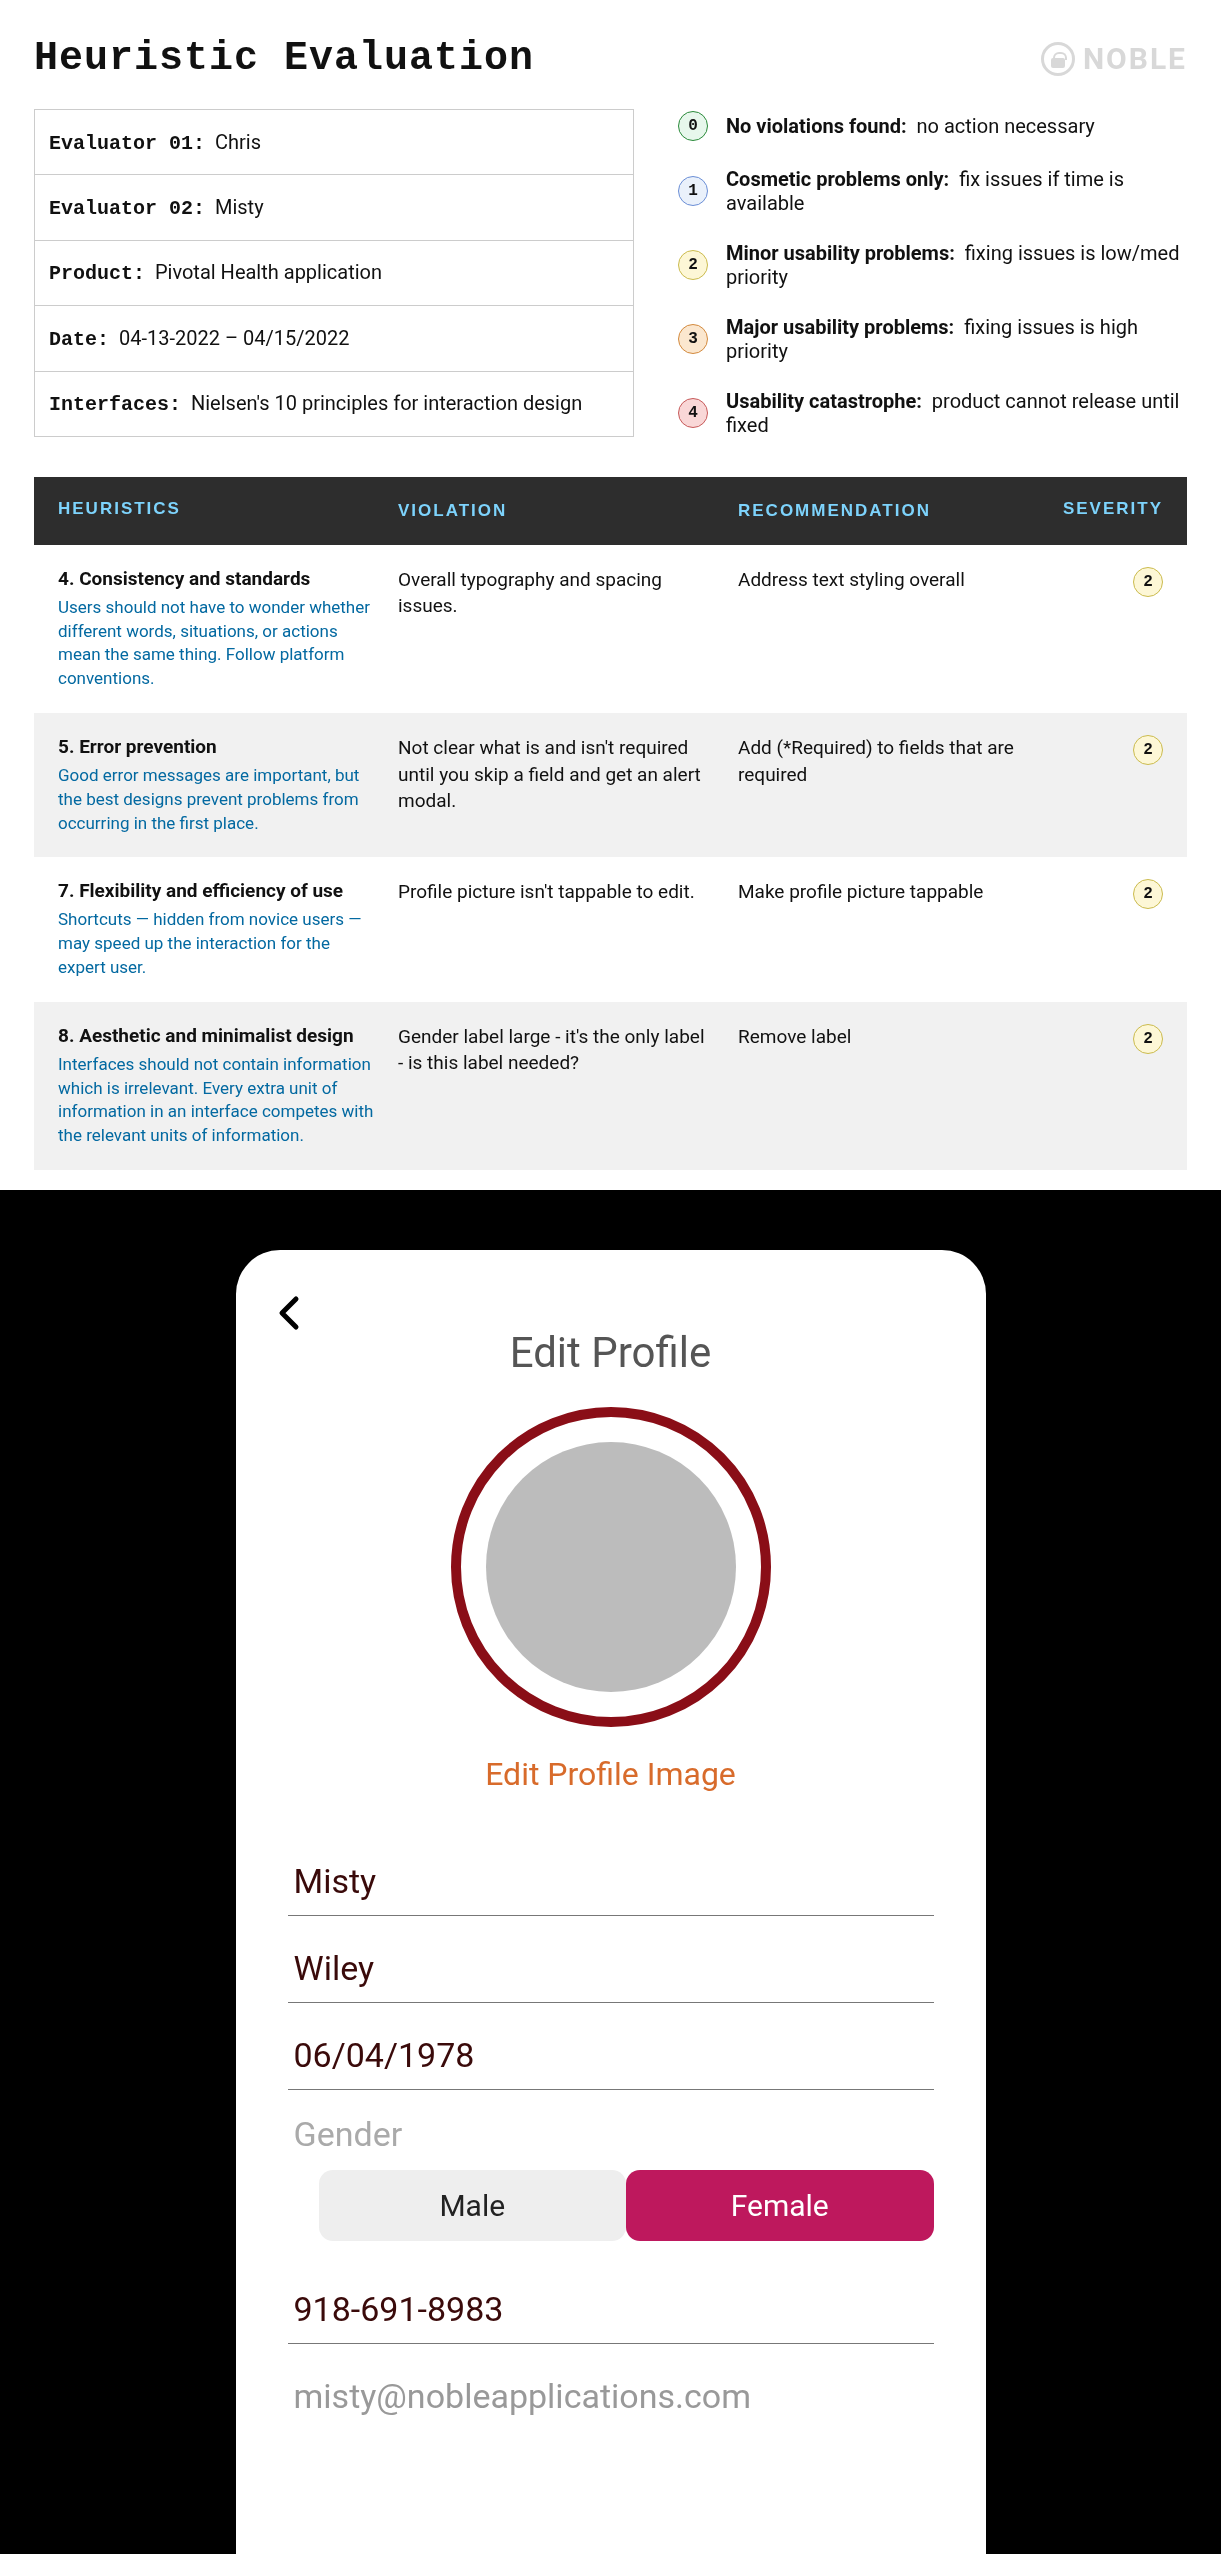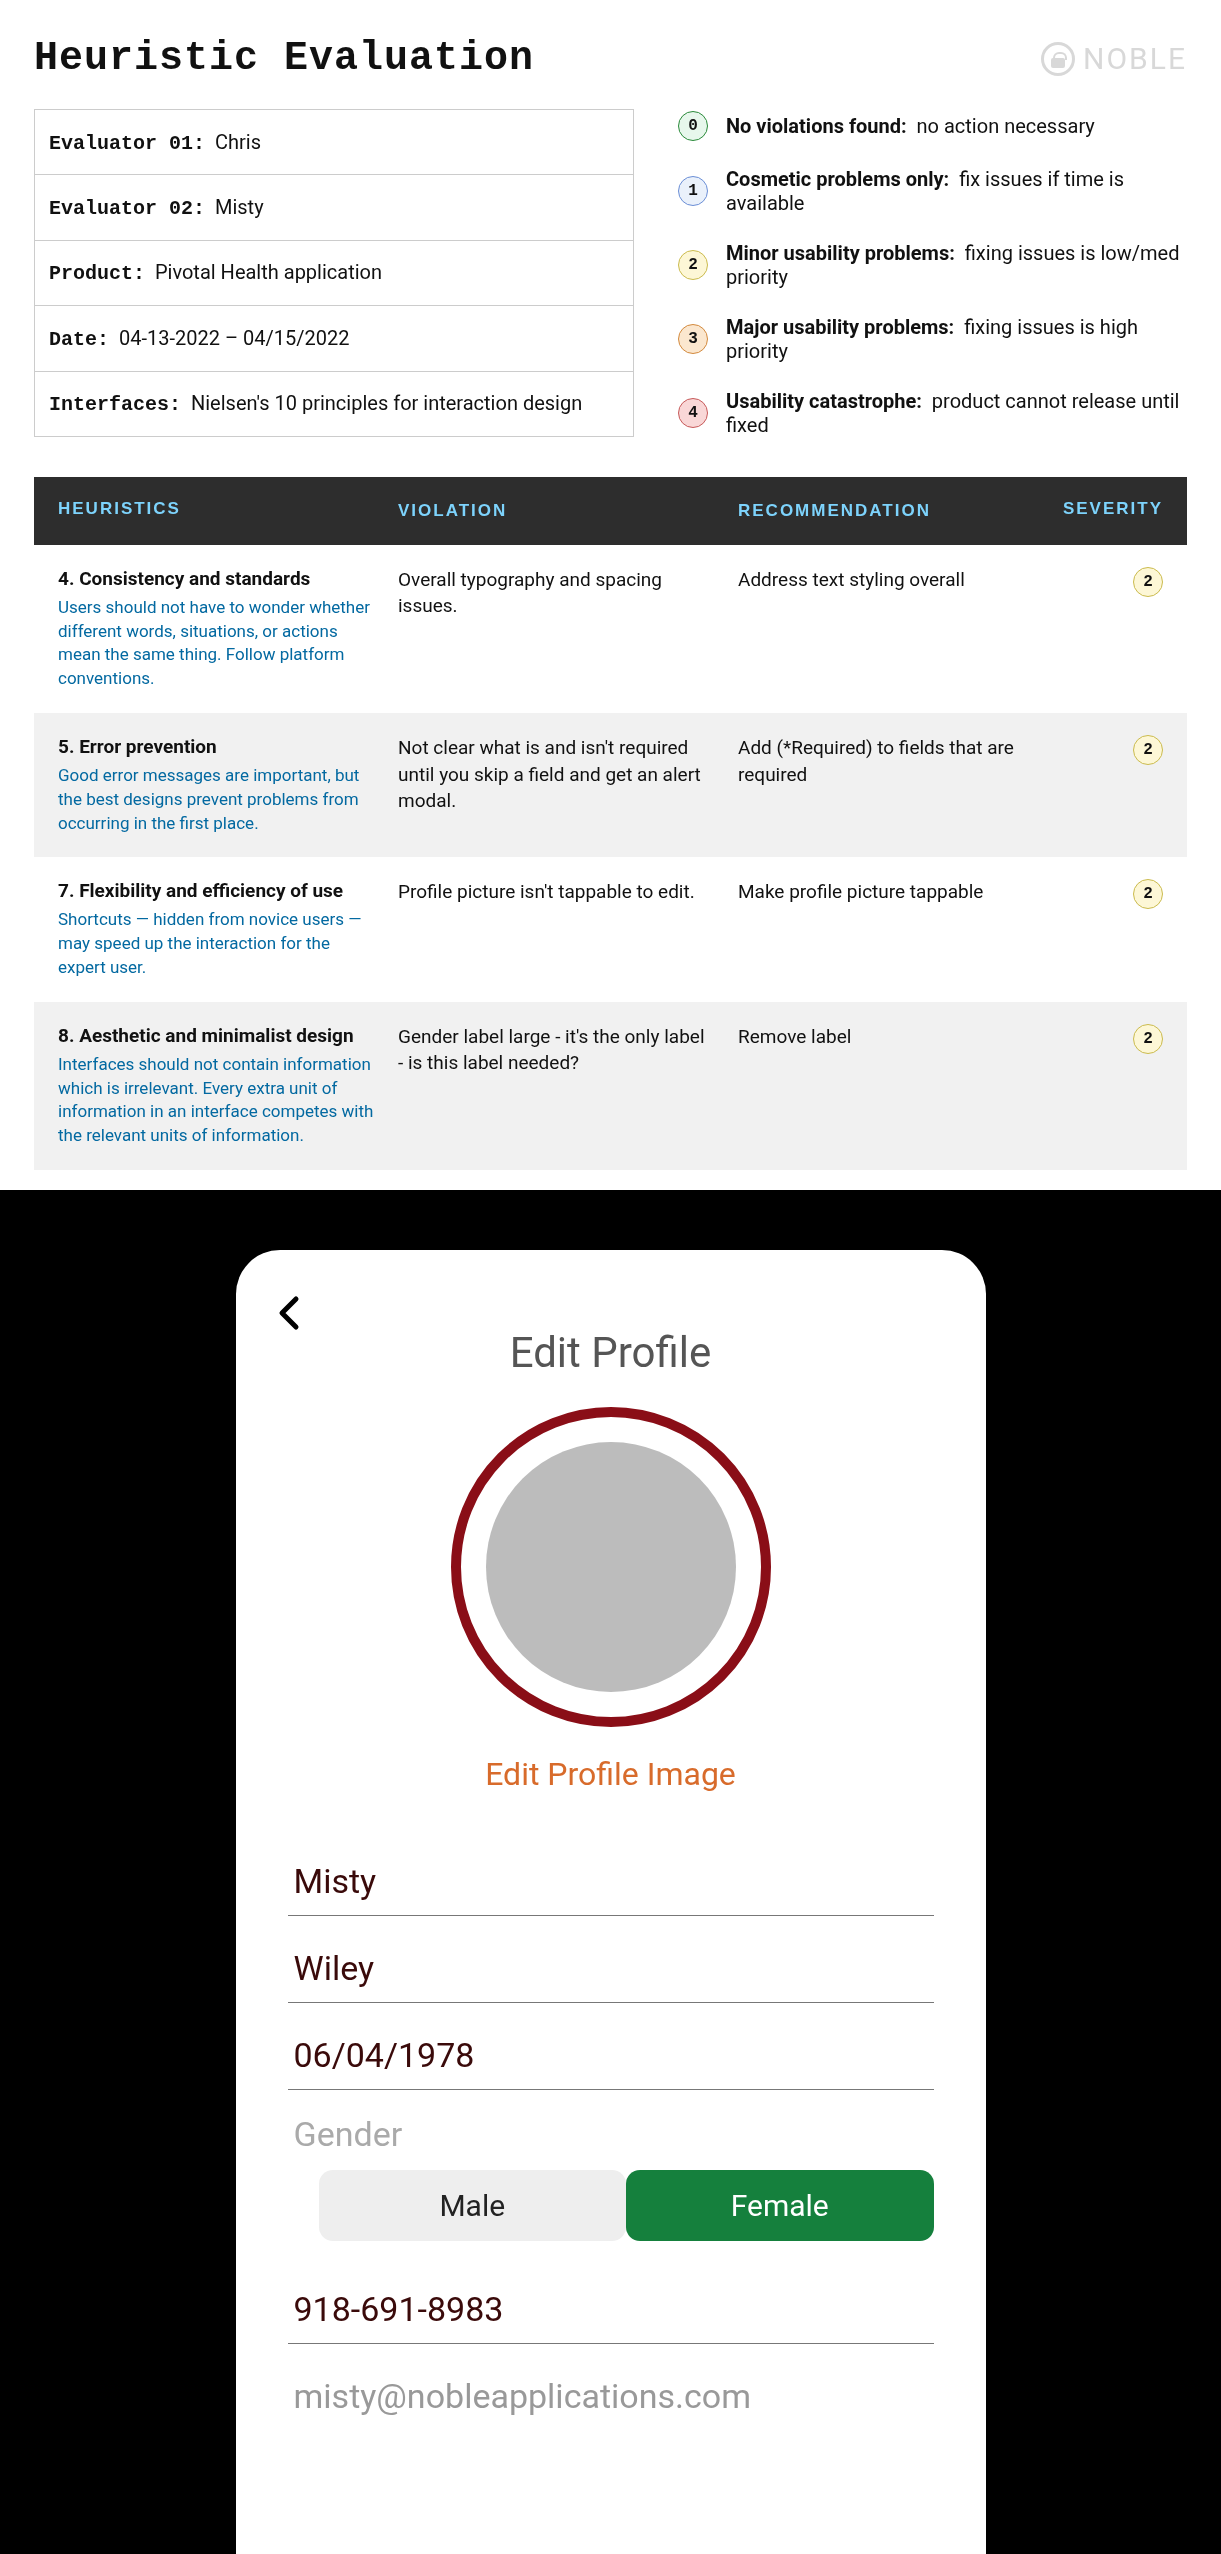--- a/index.html
+++ b/index.html
@@ -6,21 +6,21 @@
   body {
     font-family: -apple-system, BlinkMacSystemFont, "Segoe UI", Roboto, Helvetica, Arial, sans-serif;
     font-size: 21px;
     color: #111;
     background: #fff;
     width: 1221px;
   }
   .page { padding: 36px 34px 0 34px; }
   .header-row { display: flex; justify-content: space-between; align-items: center; margin-bottom: 28px; }
   .title { font-family: "Courier New", Courier, monospace; font-size: 40px; font-weight: 700; letter-spacing: 1px; }
-  .brand { display: flex; align-items: center; gap: 8px; color: #d8d8d8; font-weight: 400; font-size: 30px; letter-spacing: 2px; }
+  .brand { display: flex; align-items: center; gap: 8px; color: #d8d8d8; font-weight: 700; font-size: 30px; letter-spacing: 2px; }
   .brand-icon { width: 34px; height: 34px; border: 3px solid #d8d8d8; border-radius: 50%; position: relative; }
   .brand-icon::before { content:""; position:absolute; top:7px; left:9px; width:10px; height:6px; border:2px solid #d8d8d8; border-bottom:none; border-radius:6px 6px 0 0; }
   .brand-icon::after { content:""; position:absolute; top:13px; left:7px; width:14px; height:10px; background:#d8d8d8; border-radius:2px; }
 
   .top-grid { display: flex; gap: 44px; }
   .meta-table { flex: 0 0 600px; border: 1px solid #ccc; border-collapse: collapse; width: 600px; }
   .meta-table td { padding: 12px 14px; border-bottom: 1px solid #ccc; font-size: 20px; }
   .meta-table tr:last-child td { border-bottom: none; }
   .meta-label { font-family: "Courier New", Courier, monospace; font-weight: 700; }
 
@@ -55,21 +55,21 @@
   .avatar-wrap { display:flex; justify-content:center; }
   .avatar-ring { width: 320px; height: 320px; border-radius: 50%; border: 10px solid #8a0e17; display:flex; align-items:center; justify-content:center; }
   .avatar { width: 250px; height: 250px; border-radius: 50%; background: #bcbcbc; }
   .edit-img-link { text-align: center; color: #d86b2b; font-size: 32px; margin-top: 28px; margin-bottom: 50px; }
   .field { border: none; border-bottom: 1.5px solid #777; font-size: 34px; color: #3a0a0a; padding: 18px 6px 14px 6px; margin-bottom: 14px; width: 100%; background: transparent; font-family: inherit; }
   .field::placeholder { color: #aaa; }
   .gender-label { color: #aaa; font-size: 34px; padding: 10px 6px 6px 6px; }
   .seg { display:flex; gap: 0; margin: 10px 0 30px 0; }
   .seg button { flex:1; font-size: 30px; padding: 18px 0; border-radius: 14px; border: none; cursor: pointer; font-family: inherit; }
   .seg .male { background: #eee; color: #222; margin-left: 31px; }
-  .seg .female { background: #15803d; color: #fff; }
+  .seg .female { background: #be185d; color: #fff; }
   .email-field { color: #999; }
 </style>
 </head>
 <body>
 
 <div class="page">
   <div class="header-row">
     <div class="title">Heuristic Evaluation</div>
     <div class="brand">
       <span class="brand-icon"></span>

